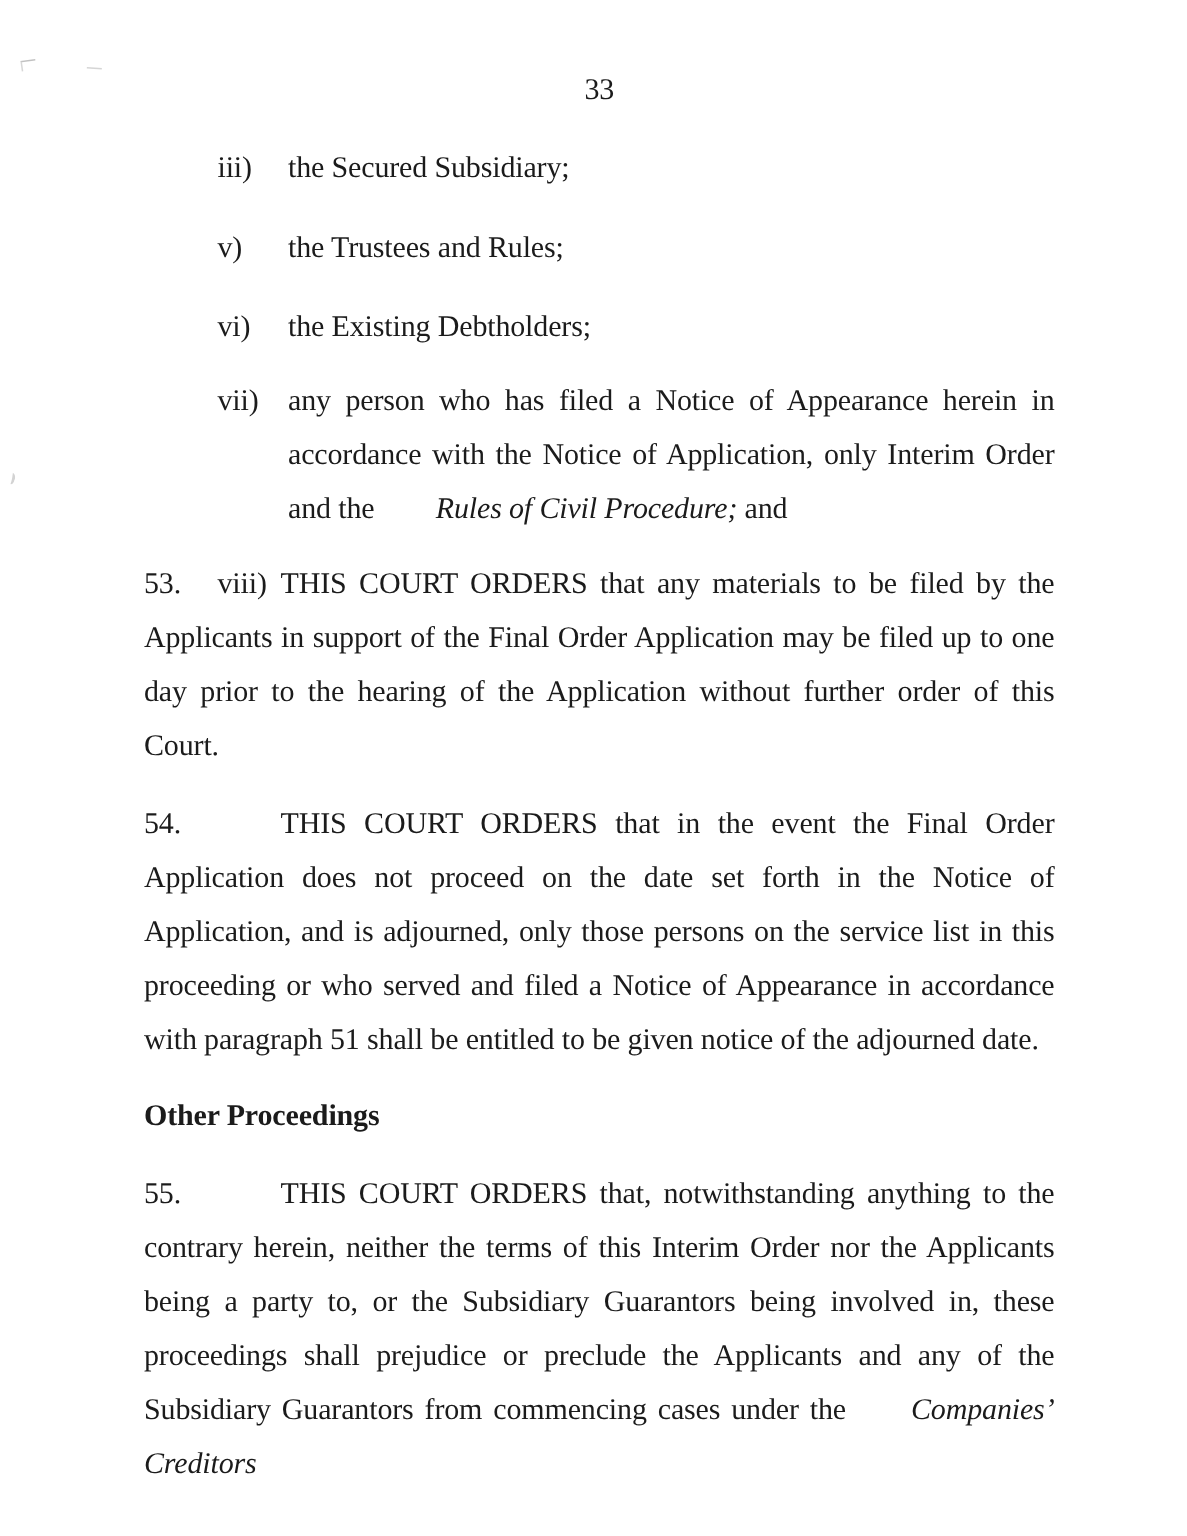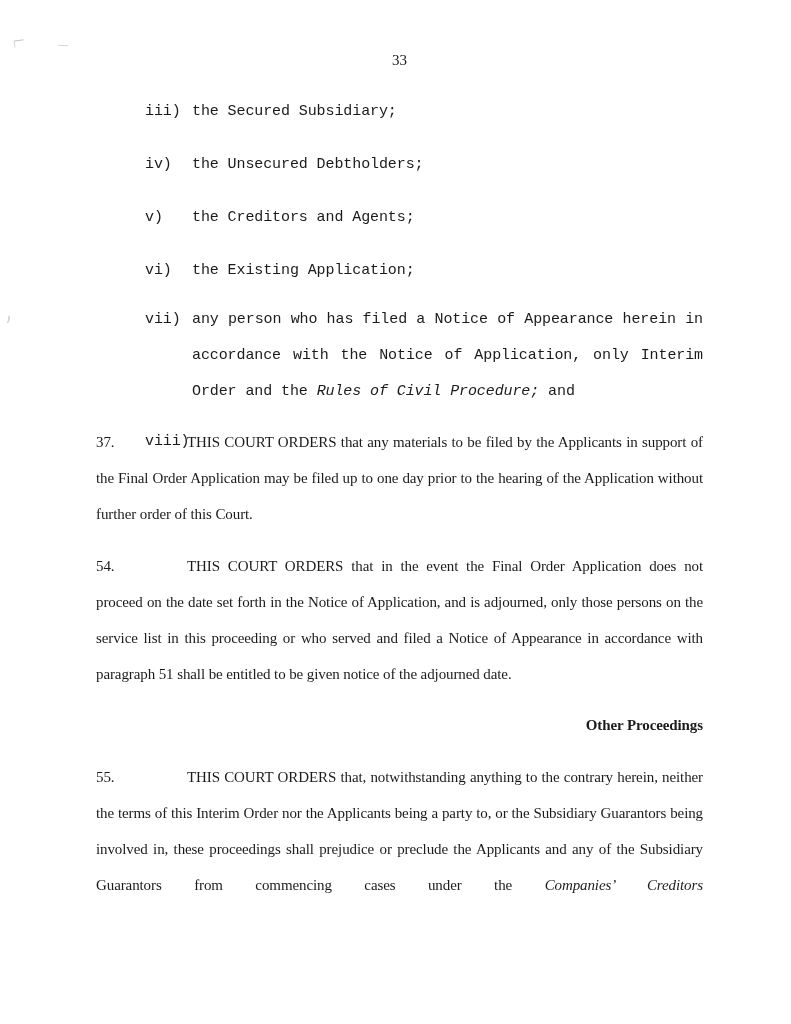--- a/index.html
+++ b/index.html
@@ -16,53 +16,52 @@
   }
   .page {
     position: relative;
     box-sizing: border-box;
     width: 791px;
     height: 1024px;
     padding: 42px 88px 0 96px;
     background: #ffffff;
   }
   .line {
-    font-size: 15px;
+    font-size: 20px;
     line-height: 36px;
     letter-spacing: -0.1px;
   }
   .page-number {
     text-align: center;
   }
   .list-item {
     position: relative;
     padding-left: 96px;
     text-align: justify;
-    font-family: Liberation Mono, monospace;
   }
   .list-item .lnum {
     position: absolute;
     left: 49px;
     top: 0;
     text-align: left;
   }
   .para {
     margin: 0;
     text-align: justify;
   }
   .pnum {
     display: inline-block;
     width: 49px;
   }
   .bold { font-weight: normal; margin-left: 42px; }
-  .italic { font-style: italic; }
+  .italic { font-style: italic; margin-left: 36px; }
   .heading {
     margin: 0;
     font-weight: bold;
-    text-align: right;
+    text-align: left;
   }
   .justify-last { text-align-last: justify; }
   .mt13 { margin-top: 13px; }
   .mt14 { margin-top: 14px; }
   .mt15 { margin-top: 15px; }
   .mt16 { margin-top: 16px; }
   .mt17 { margin-top: 17px; }
   
   .speck {
     position: absolute;
@@ -95,42 +94,39 @@
   <div class="speck s1"></div>
   <div class="speck s2"></div>
   <div class="speck s3"></div>
 
   <div class="line page-number">33</div>
 
   <div class="line list-item mt16">
     <span class="lnum">iii)</span><span>the Secured Subsidiary;</span>
   </div>
 
+
   <div class="line list-item mt17">
-    <span class="lnum">iv)</span><span>the Unsecured Debtholders;</span>
+    <span class="lnum">v)</span><span>the Trustees and Rules;</span>
   </div>
 
   <div class="line list-item mt17">
-    <span class="lnum">v)</span><span>the Creditors and Agents;</span>
-  </div>
-
-  <div class="line list-item mt17">
-    <span class="lnum">vi)</span><span>the Existing Application;</span>
+    <span class="lnum">vi)</span><span>the Existing Debtholders;</span>
   </div>
 
   <div class="line list-item mt13">
     <span class="lnum">vii)</span><span>any person who has filed a Notice of Appearance herein in accordance with the Notice of Application, only Interim Order and the </span><span class="italic">Rules of Civil Procedure;</span><span> and</span>
   </div>
 
   <div class="line list-item mt14">
     <span class="lnum">viii)</span>
   </div>
 
   <p class="line para mt14">
-    <span class="pnum">37.</span><span class="bold">THIS COURT ORDERS</span><span> that any materials to be filed by the Applicants in support of the Final Order Application may be filed up to one day prior to the hearing of the Application without further order of this Court.</span>
+    <span class="pnum">53.</span><span class="bold">THIS COURT ORDERS</span><span> that any materials to be filed by the Applicants in support of the Final Order Application may be filed up to one day prior to the hearing of the Application without further order of this Court.</span>
   </p>
 
   <p class="line para mt16">
     <span class="pnum">54.</span><span class="bold">THIS COURT ORDERS</span><span> that in the event the Final Order Application does not proceed on the date set forth in the Notice of Application, and is adjourned, only those persons on the service list in this proceeding or who served and filed a Notice of Appearance in accordance with paragraph 51 shall be entitled to be given notice of the adjourned date.</span>
   </p>
 
   <h3 class="line heading mt15">Other Proceedings</h3>
 
   <p class="line para justify-last mt16">
     <span class="pnum">55.</span><span class="bold">THIS COURT ORDERS</span><span> that, notwithstanding anything to the contrary herein, neither the terms of this Interim Order nor the Applicants being a party to, or the Subsidiary Guarantors being involved in, these proceedings shall prejudice or preclude the Applicants and any of the Subsidiary Guarantors from commencing cases under the </span><span class="italic">Companies’ Creditors</span>

